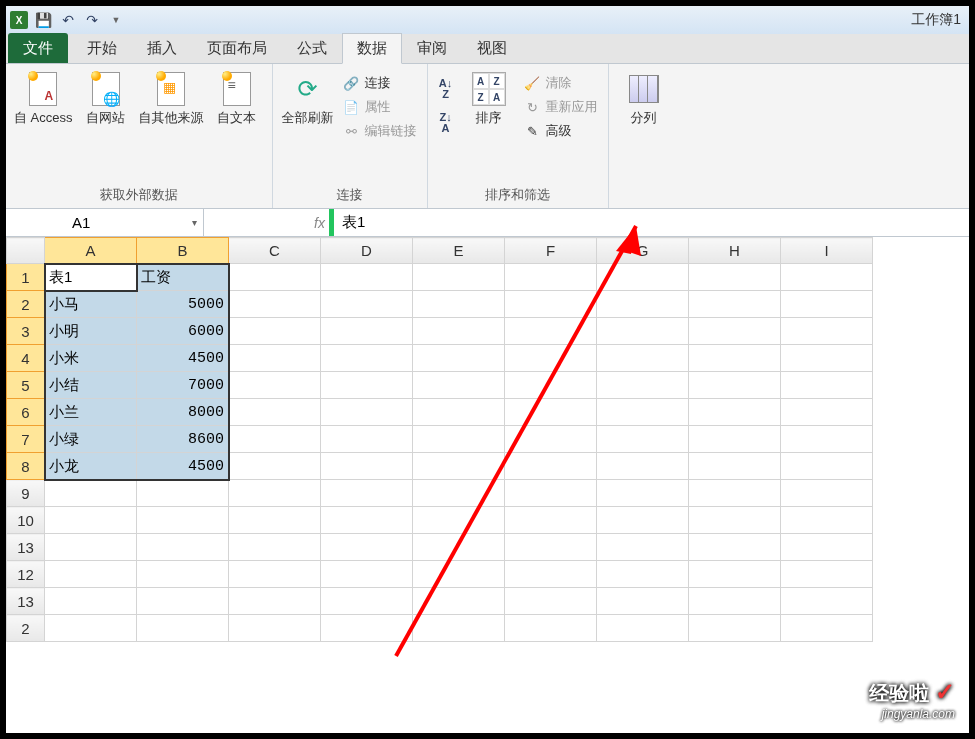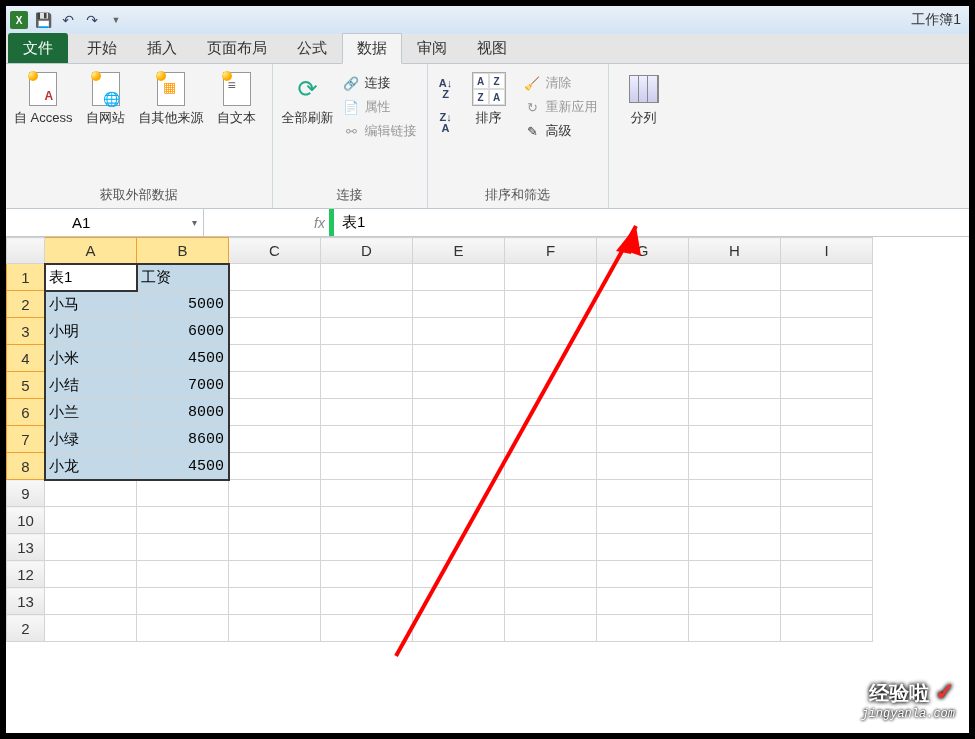--- a/index.html
+++ b/index.html
@@ -70,21 +70,21 @@
 .cell.num { text-align: right; }
 .sel-border { position: absolute; border: 2px solid #333; pointer-events: none; }
 
 
 .arrow-svg { position: absolute; pointer-events: none; }
 
 
 .watermark { position: absolute; right: 20px; bottom: 18px; text-align: right; color: #fff; }
 .watermark .wm-top { font-size: 20px; font-weight: bold; text-shadow: 0 0 4px #000, 0 0 4px #000; }
 .watermark .wm-top .chk { color: #e33; font-size: 24px; }
-.watermark .wm-bot { font-size: 12px; font-style: italic; text-shadow: 0 0 3px #000, 0 0 3px #000; font-family: Liberation Mono, monospace; }
+.watermark .wm-bot { font-size: 12px; font-style: italic; text-shadow: 0 0 3px #000, 0 0 3px #000; }
 </style>
 </head>
 <body>
 
 <div class="frame">
 
 <div class="titlebar">
   <div class="excel-icn">X</div>
   <div class="qat-btn">💾</div>
   <div class="qat-btn">↶</div>

